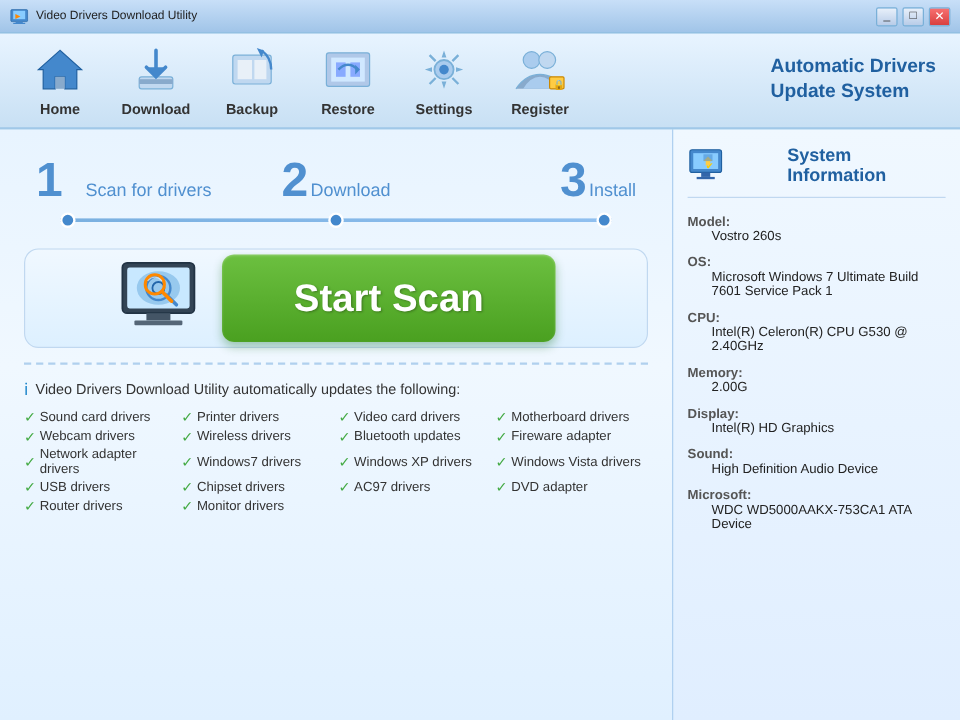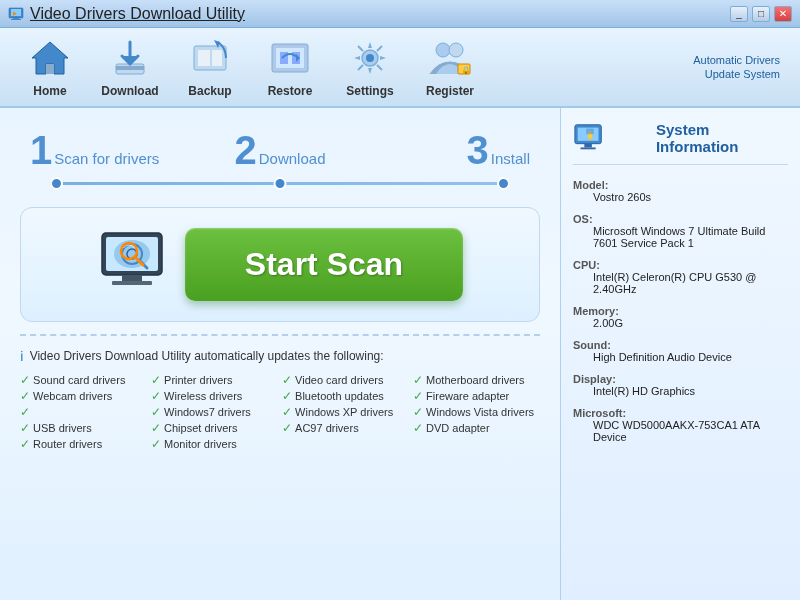--- a/index.html
+++ b/index.html
@@ -8,21 +8,21 @@
     
     .title-bar {
       background: linear-gradient(to bottom, #c8dff8, #a0c4e8);
       height: 28px;
       display: flex;
       align-items: center;
       padding: 0 8px;
       border-bottom: 1px solid #7ab0d8;
     }
     .title-bar-icon { width: 16px; height: 16px; margin-right: 6px; }
-    .title-bar-text { font-size: 16px; color: #222; flex: 1; text-decoration: underline; }
+    .title-bar-text { font-size: 10px; color: #222; flex: 1; }
     .title-bar-controls { display: flex; gap: 4px; }
     .title-bar-btn {
       width: 18px; height: 16px;
       background: linear-gradient(to bottom, #e8f0fa, #b8cce8);
       border: 1px solid #7ab0d8;
       border-radius: 2px;
       display: flex; align-items: center; justify-content: center;
       font-size: 10px; cursor: pointer; color: #333;
     }
 
@@ -38,24 +38,24 @@
     }
     .toolbar-item {
       display: flex; flex-direction: column; align-items: center;
       cursor: pointer; min-width: 60px;
     }
     .toolbar-icon { width: 44px; height: 44px; margin-bottom: 4px; }
     .toolbar-label { font-size: 12px; color: #333; font-weight: bold; }
 
     .toolbar-brand {
       margin-left: auto;
-      text-align: right;
+      text-align: left;
       color: #2060a0;
-      font-size: 11px;
-      font-weight: normal;
+      font-size: 16px;
+      font-weight: bold;
       line-height: 1.3;
     }
 
     
     .main-area {
       display: flex;
       height: calc(600px - 28px - 80px);
     }
 
     
@@ -230,21 +230,21 @@
 </div>
 
 <div class="main-area">
 
   <div class="content-area">
 
     <div style="display:flex; align-items:flex-start; margin-bottom:4px; padding:0 10px;">
       <div style="flex:1; display:flex; flex-direction:column; align-items:flex-start;">
         <div style="display:flex; align-items:baseline;">
           <span style="font-size:40px; color:#5090d0; font-weight:bold;">1</span>
-          <span style="font-size:15px; color:#5090d0; margin-left:2px;">Scan for drivers</span>
+          <span style="font-size:15px; color:#5090d0; margin-left:19px;">Scan for drivers</span>
         </div>
       </div>
       <div style="flex:1; display:flex; flex-direction:column; align-items:center;">
         <div style="display:flex; align-items:baseline;">
           <span style="font-size:40px; color:#5090d0; font-weight:bold;">2</span>
           <span style="font-size:15px; color:#5090d0; margin-left:2px;">Download</span>
         </div>
       </div>
       <div style="flex:1; display:flex; flex-direction:column; align-items:flex-end;">
         <div style="display:flex; align-items:baseline;">
@@ -254,21 +254,21 @@
       </div>
     </div>
 
     <div style="position:relative; width:100%; height:14px; margin-bottom:16px; padding:0 30px;">
       <div style="position:absolute; left:30px; right:30px; top:5px; height:3px; background:linear-gradient(to right,#7ab0e0,#90c0f0);"></div>
       <div style="position:absolute; left:30px; top:0; width:13px; height:13px; background:#4488cc; border-radius:50%; border:2px solid white;"></div>
       <div style="position:absolute; left:50%; transform:translateX(-50%); top:0; width:13px; height:13px; background:#4488cc; border-radius:50%; border:2px solid white;"></div>
       <div style="position:absolute; right:30px; top:0; width:13px; height:13px; background:#4488cc; border-radius:50%; border:2px solid white;"></div>
     </div>
 
-    <div style="display:flex; justify-content:center; background:linear-gradient(to bottom,#f0f8ff,#ddf0ff); border-radius:12px; padding:20px 0; margin-bottom:12px; border:1px solid #c0d8f0;">
+    <div style="display:flex; align-items:center; justify-content:center; background:linear-gradient(to bottom,#f0f8ff,#ddf0ff); border-radius:12px; padding:4px 0; margin-bottom:12px; border:1px solid #c0d8f0;">
 
       <svg width="80" height="70" viewBox="0 0 80 70" style="margin-right:8px;">
         <rect x="5" y="5" width="60" height="42" rx="4" fill="#334455" stroke="#223344" stroke-width="1.5"></rect>
         <rect x="9" y="9" width="52" height="34" rx="2" fill="#c8e8ff"></rect>
         <rect x="25" y="47" width="20" height="6" fill="#445566"></rect>
         <rect x="15" y="53" width="40" height="4" rx="1" fill="#556677"></rect>
 
         <ellipse cx="35" cy="26" rx="18" ry="14" fill="#66aadd" opacity="0.5"></ellipse>
         <circle cx="35" cy="26" r="10" fill="none" stroke="#4488cc" stroke-width="2"></circle>
         <circle cx="35" cy="26" r="5" fill="none" stroke="#2266aa" stroke-width="1.5"></circle>
@@ -314,20 +314,21 @@
           <div class="driver-item">
             <span class="check-icon">✓</span>
             <span>Bluetooth updates</span>
           </div>
           <div class="driver-item">
             <span class="check-icon">✓</span>
             <span>Fireware adapter</span>
           </div>
           <div class="driver-item">
             <span class="check-icon">✓</span>
+            <span>Network adapter drivers</span>
           </div>
           <div class="driver-item">
             <span class="check-icon">✓</span>
             <span>Windows7 drivers</span>
           </div>
           <div class="driver-item">
             <span class="check-icon">✓</span>
             <span>Windows XP drivers</span>
           </div>
           <div class="driver-item">
@@ -388,26 +389,26 @@
         </div>
         <div class="sysinfo-row">
           <span class="sysinfo-label">CPU:</span>
           <span class="sysinfo-value">Intel(R) Celeron(R) CPU G530 @ 2.40GHz</span>
         </div>
         <div class="sysinfo-row">
           <span class="sysinfo-label">Memory:</span>
           <span class="sysinfo-value">2.00G</span>
         </div>
         <div class="sysinfo-row">
+          <span class="sysinfo-label">Display:</span>
+          <span class="sysinfo-value">Intel(R) HD Graphics</span>
+        </div>
+        <div class="sysinfo-row">
           <span class="sysinfo-label">Sound:</span>
           <span class="sysinfo-value">High Definition Audio Device</span>
         </div>
         <div class="sysinfo-row">
-          <span class="sysinfo-label">Display:</span>
-          <span class="sysinfo-value">Intel(R) HD Graphics</span>
-        </div>
-        <div class="sysinfo-row">
           <span class="sysinfo-label">Microsoft:</span>
           <span class="sysinfo-value">WDC WD5000AAKX-753CA1 ATA Device</span>
         </div>
       </div>
   </div>
 </div>
 
 </body></html>

